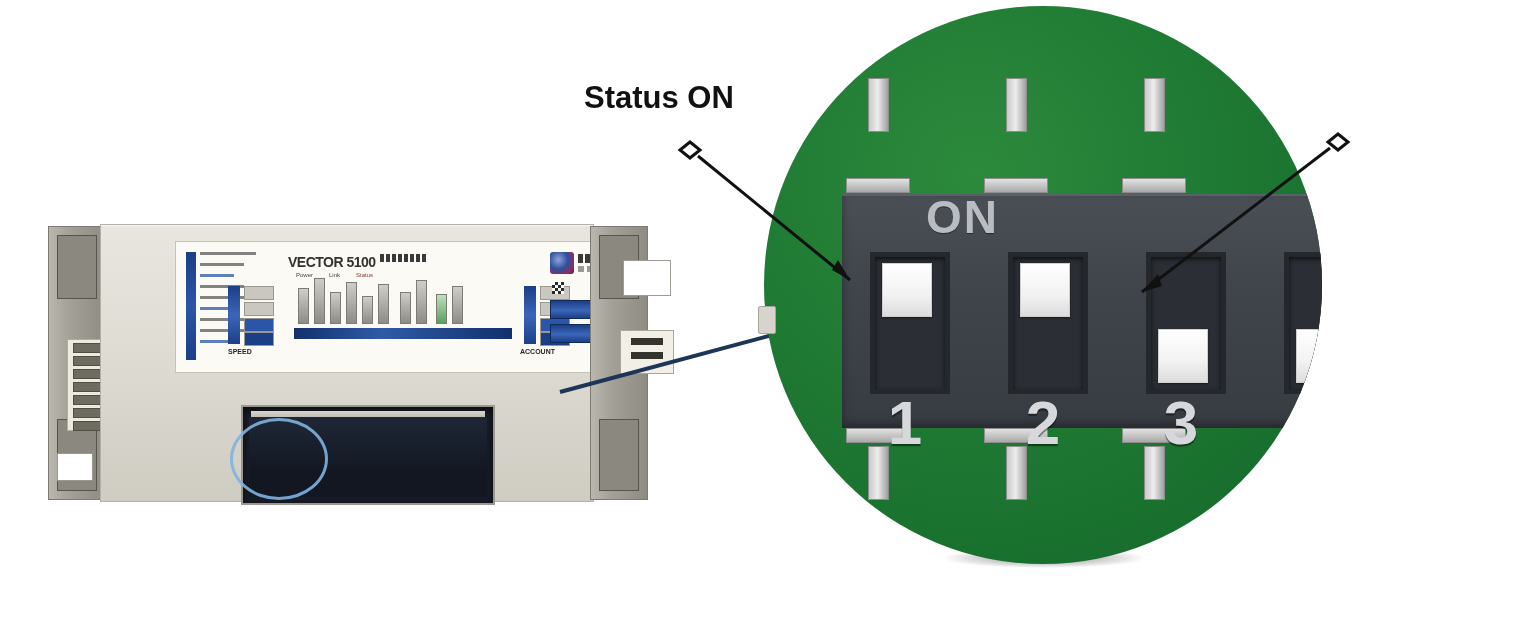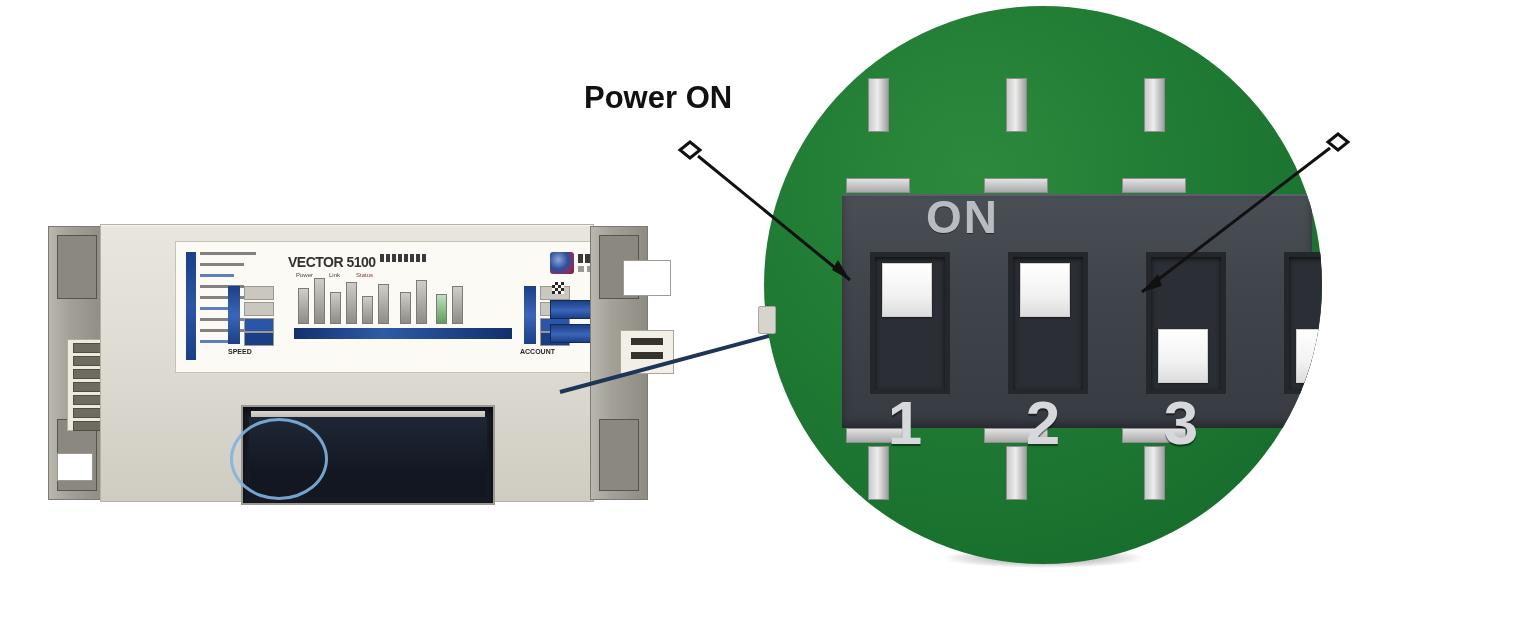--- a/index.html
+++ b/index.html
@@ -311,20 +311,21 @@
   
   .sw-body {
     position: absolute;
     left: 78px;
     top: 188px;
     width: 470px;
     height: 232px;
     background: linear-gradient(180deg,#4a4f56 0%, #40454c 40%, #373b42 100%);
     border-top: 2px solid #596069;
     box-shadow: inset 0 -4px 8px rgba(0,0,0,.35);
+    padding-left: 45px;
   }
   .on-text {
     position: absolute;
     left: 84px;
     top: -6px;
     font-family: "Liberation Sans", sans-serif;
     font-size: 46px;
     font-weight: bold;
     color: #b9bcc0;
     letter-spacing: 2px;
@@ -554,21 +555,21 @@
 
         <div class="sw-num" style="left:28px;">1</div>
         <div class="sw-num" style="left:166px;">2</div>
         <div class="sw-num" style="left:304px;">3</div>
         <div class="sw-num" style="left:442px;">4</div>
       </div>
     </div>
     <div class="pcb-tab"></div>
   </div>
 
-  <div id="anno-on-text" class="anno-text">Power ON</div>
+  <div id="anno-on-text" class="anno-text">Status ON</div>
 
   <svg id="anno-on-svg" class="anno-svg" viewBox="0 0 320 210">
     <polygon points="40,30 50,22 60,30 50,38" fill="#ffffff" stroke="#111111" stroke-width="3"></polygon>
     <line x1="58" y1="36" x2="210" y2="160" stroke="#111111" stroke-width="3"></line>
     <polygon points="210,160 192,150 198,140" fill="#111111"></polygon>
   </svg>
 
 
   <svg id="anno-off-svg" class="anno-svg" viewBox="0 0 270 200">
     <polygon points="228,22 238,14 248,22 238,30" fill="#ffffff" stroke="#111111" stroke-width="3"></polygon>

